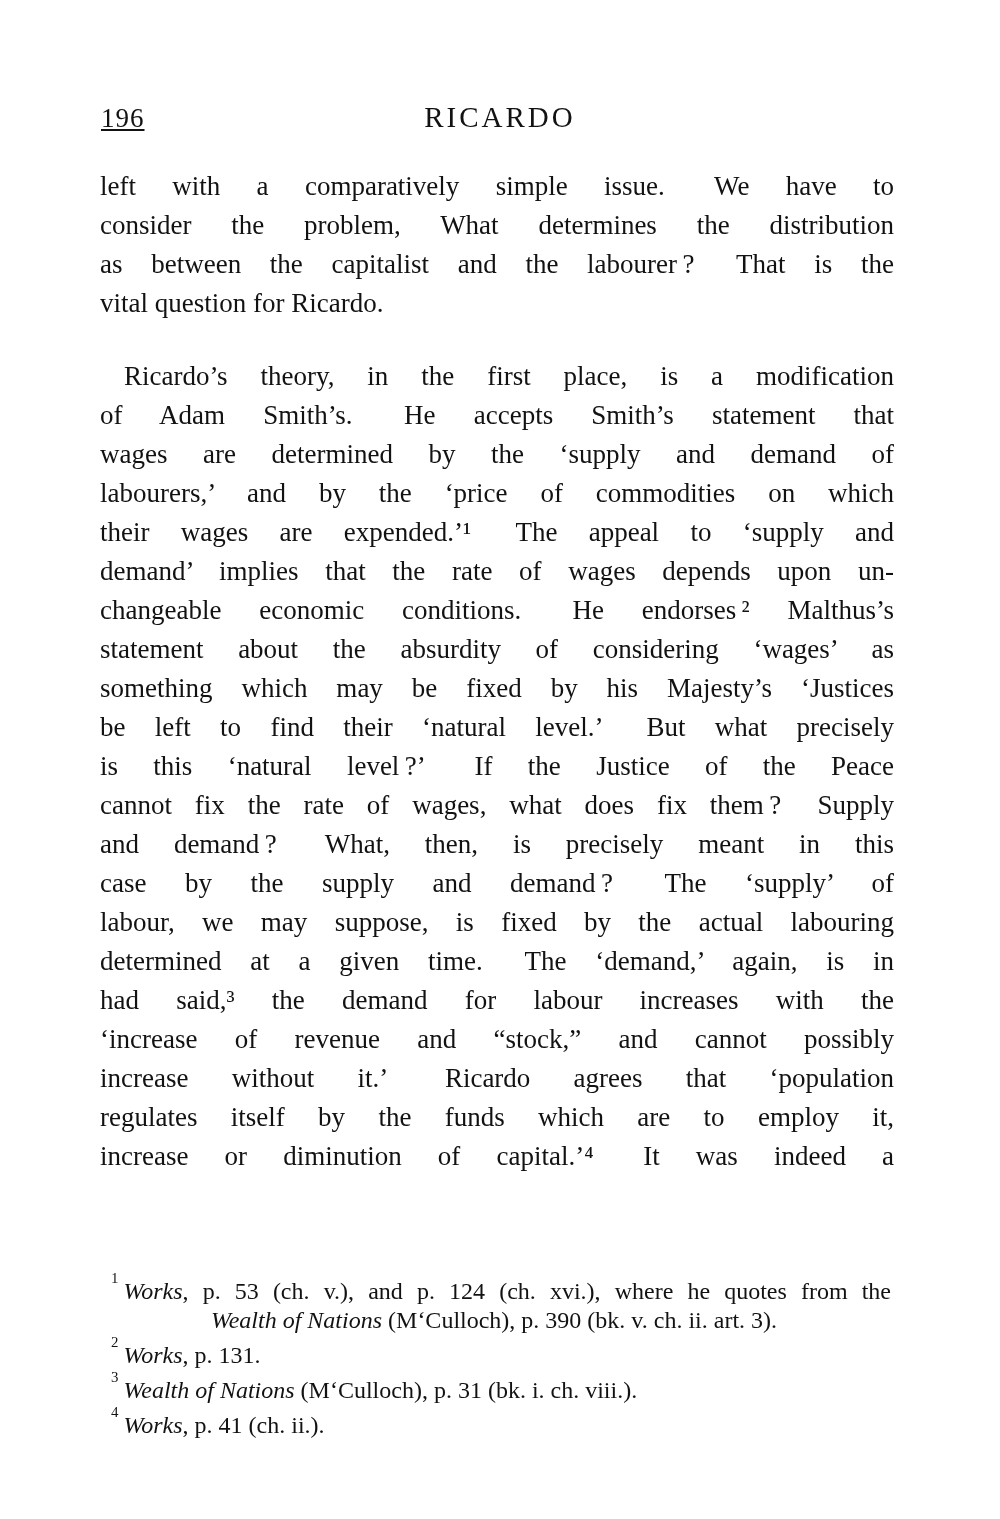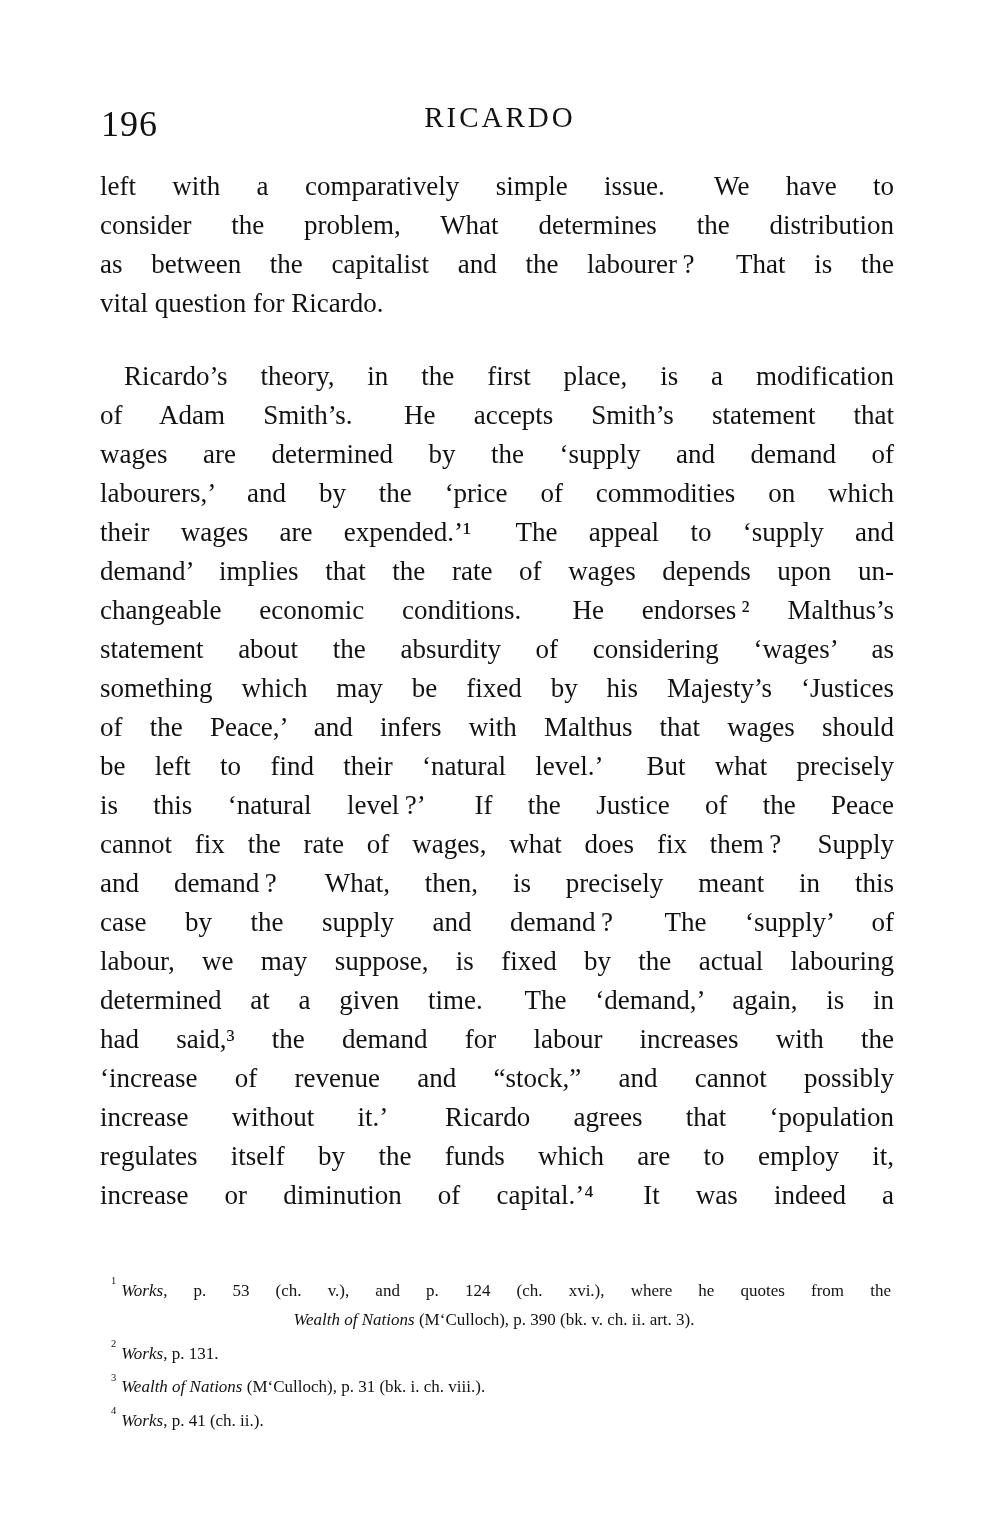--- a/index.html
+++ b/index.html
@@ -1,27 +1,27 @@
 <!DOCTYPE html>
 <html><head>
 <meta charset="utf-8">
 <style>
   html,body{margin:0;padding:0;background:#ffffff;}
   .page{
     position:relative;width:1000px;height:1519px;background:#ffffff;
     color:#121212;font-family:"Liberation Serif","DejaVu Serif",serif;
     overflow:hidden;
   }
-  .header-num{position:absolute;left:101px;top:103px;font-size:36px;letter-spacing:1px;}
+  .header-num{position:absolute;left:101px;top:103px;font-size:27px;letter-spacing:1px;text-decoration:underline;}
   .header-title{position:absolute;left:0;right:0;top:101px;text-align:center;font-size:29px;letter-spacing:3px;}
   .body-text{position:absolute;left:100px;top:167px;width:794px;font-size:27px;line-height:39px;}
   .bline{text-align:justify;text-align-last:justify;height:39px;}
   .bline.indent{text-indent:24px;margin-top:34px;}
   .bline.plain{text-align:left;text-align-last:auto;}
-  .footnotes{position:absolute;left:97px;top:1271px;width:794px;font-size:17px;line-height:29px;}
+  .footnotes{position:absolute;left:97px;top:1271px;width:794px;font-size:24px;line-height:29px;}
   .fn{padding-left:14px;text-align:left;}
   .fn.just{text-align:justify;text-align-last:justify;}
   .fn-cont{padding-left:0;text-align:center;}
   .fnm{font-size:0.62em;position:relative;top:-0.45em;margin-right:5px;}
   .it{font-style:italic;}
 </style>
 </head>
 <body>
 
 <div class="page">
@@ -37,21 +37,20 @@
 
     <div class="bline indent">Ricardo’s theory, in the first place, is a modification</div>
     <div class="bline">of Adam Smith’s.  He accepts Smith’s statement that</div>
     <div class="bline">wages are determined by the ‘supply and demand of</div>
     <div class="bline">labourers,’ and by the ‘price of commodities on which</div>
     <div class="bline">their wages are expended.’¹  The appeal to ‘supply and</div>
     <div class="bline">demand’ implies that the rate of wages depends upon un-</div>
     <div class="bline">changeable economic conditions.  He endorses ² Malthus’s</div>
     <div class="bline">statement about the absurdity of considering ‘wages’ as</div>
     <div class="bline">something which may be fixed by his Majesty’s ‘Justices</div>
-    <div class="bline">of the Peace,’ and infers with Malthus that wages should</div>
     <div class="bline">be left to find their ‘natural level.’  But what precisely</div>
     <div class="bline">is this ‘natural level ?’  If the Justice of the Peace</div>
     <div class="bline">cannot fix the rate of wages, what does fix them ?  Supply</div>
     <div class="bline">and demand ?  What, then, is precisely meant in this</div>
     <div class="bline">case by the supply and demand ?  The ‘supply’ of</div>
     <div class="bline">labour, we may suppose, is fixed by the actual labouring</div>
     <div class="bline">determined at a given time.  The ‘demand,’ again, is in</div>
     <div class="bline">had said,³ the demand for labour increases with the</div>
     <div class="bline">‘increase of revenue and “stock,” and cannot possibly</div>
     <div class="bline">increase without it.’  Ricardo agrees that ‘population</div>

